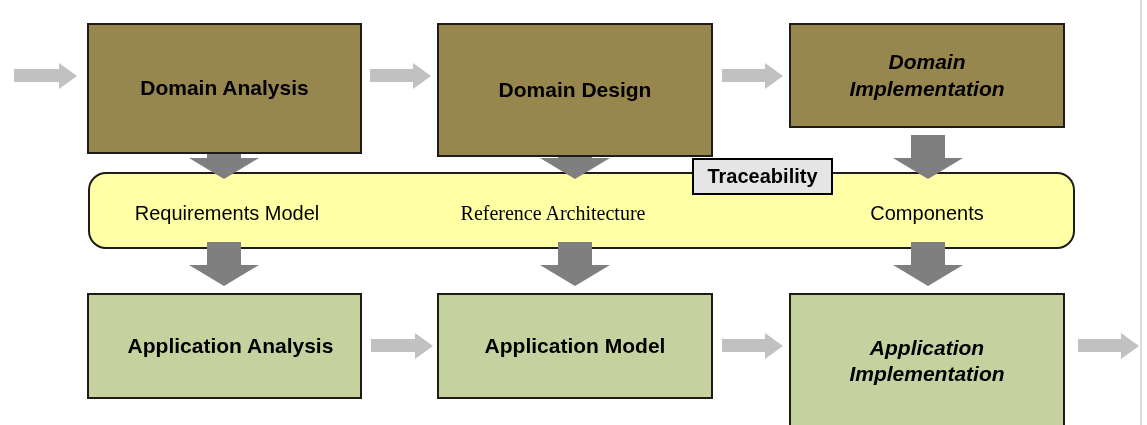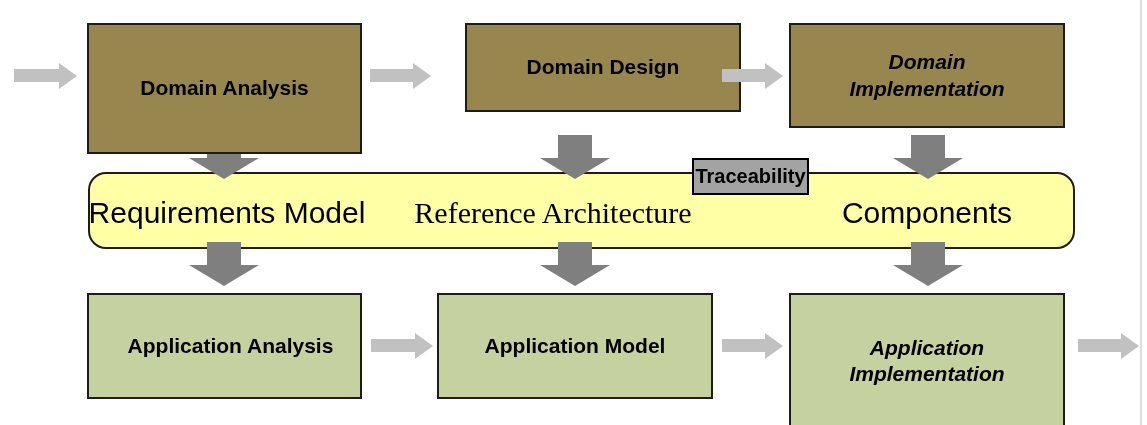--- a/index.html
+++ b/index.html
@@ -27,50 +27,50 @@
   .box.application { background: #C5D19E; }
   .box .box-label {
     font-size: 21px;
     font-weight: bold;
     color: #000000;
     line-height: 1.25;
   }
   .box .box-label.narrow { display: inline-block; max-width: 200px; font-style: italic; }
 
   .b1 { left: 87px;  top: 23px;  width: 275px; height: 131px; }
-  .b2 { left: 437px; top: 23px;  width: 276px; height: 89px; margin-left: 28px; }
+  .b2 { left: 437px; top: 23px;  width: 276px; height: 134px; }
   .b3 { left: 789px; top: 23px;  width: 276px; height: 105px; }
   .b4 { left: 87px;  top: 293px; width: 275px; height: 106px; padding-left: 12px; }
   .b5 { left: 437px; top: 293px; width: 276px; height: 106px; }
   .b6 { left: 789px; top: 293px; width: 276px; height: 136px; }
 
   
   .band {
     position: absolute;
     left: 88px; top: 172px; width: 987px; height: 77px;
     background: #FFFFA6;
     border: 2px solid #1f1c17;
     border-radius: 18px;
   }
   .band-label {
     position: absolute;
     top: 213px;
     transform: translate(-50%, -50%);
-    font-size: 30px;
+    font-size: 20px;
     color: #000000;
     white-space: nowrap;
   }
   .band-label.c1 { left: 227px; }
   .band-label.c2 { left: 553px; font-family: Liberation Serif, serif; }
   .band-label.c3 { left: 927px; }
 
   .tag {
     position: absolute;
-    left: 692px; top: 158px; width: 117px; height: 37px;
-    background: #a3a3a3;
+    left: 692px; top: 158px; width: 141px; height: 37px;
+    background: #e5e5e5;
     border: 2px solid #000000;
     display: flex;
     align-items: center;
     justify-content: center;
     font-size: 20px;
     font-weight: bold;
     color: #000000;
   }
 
   

